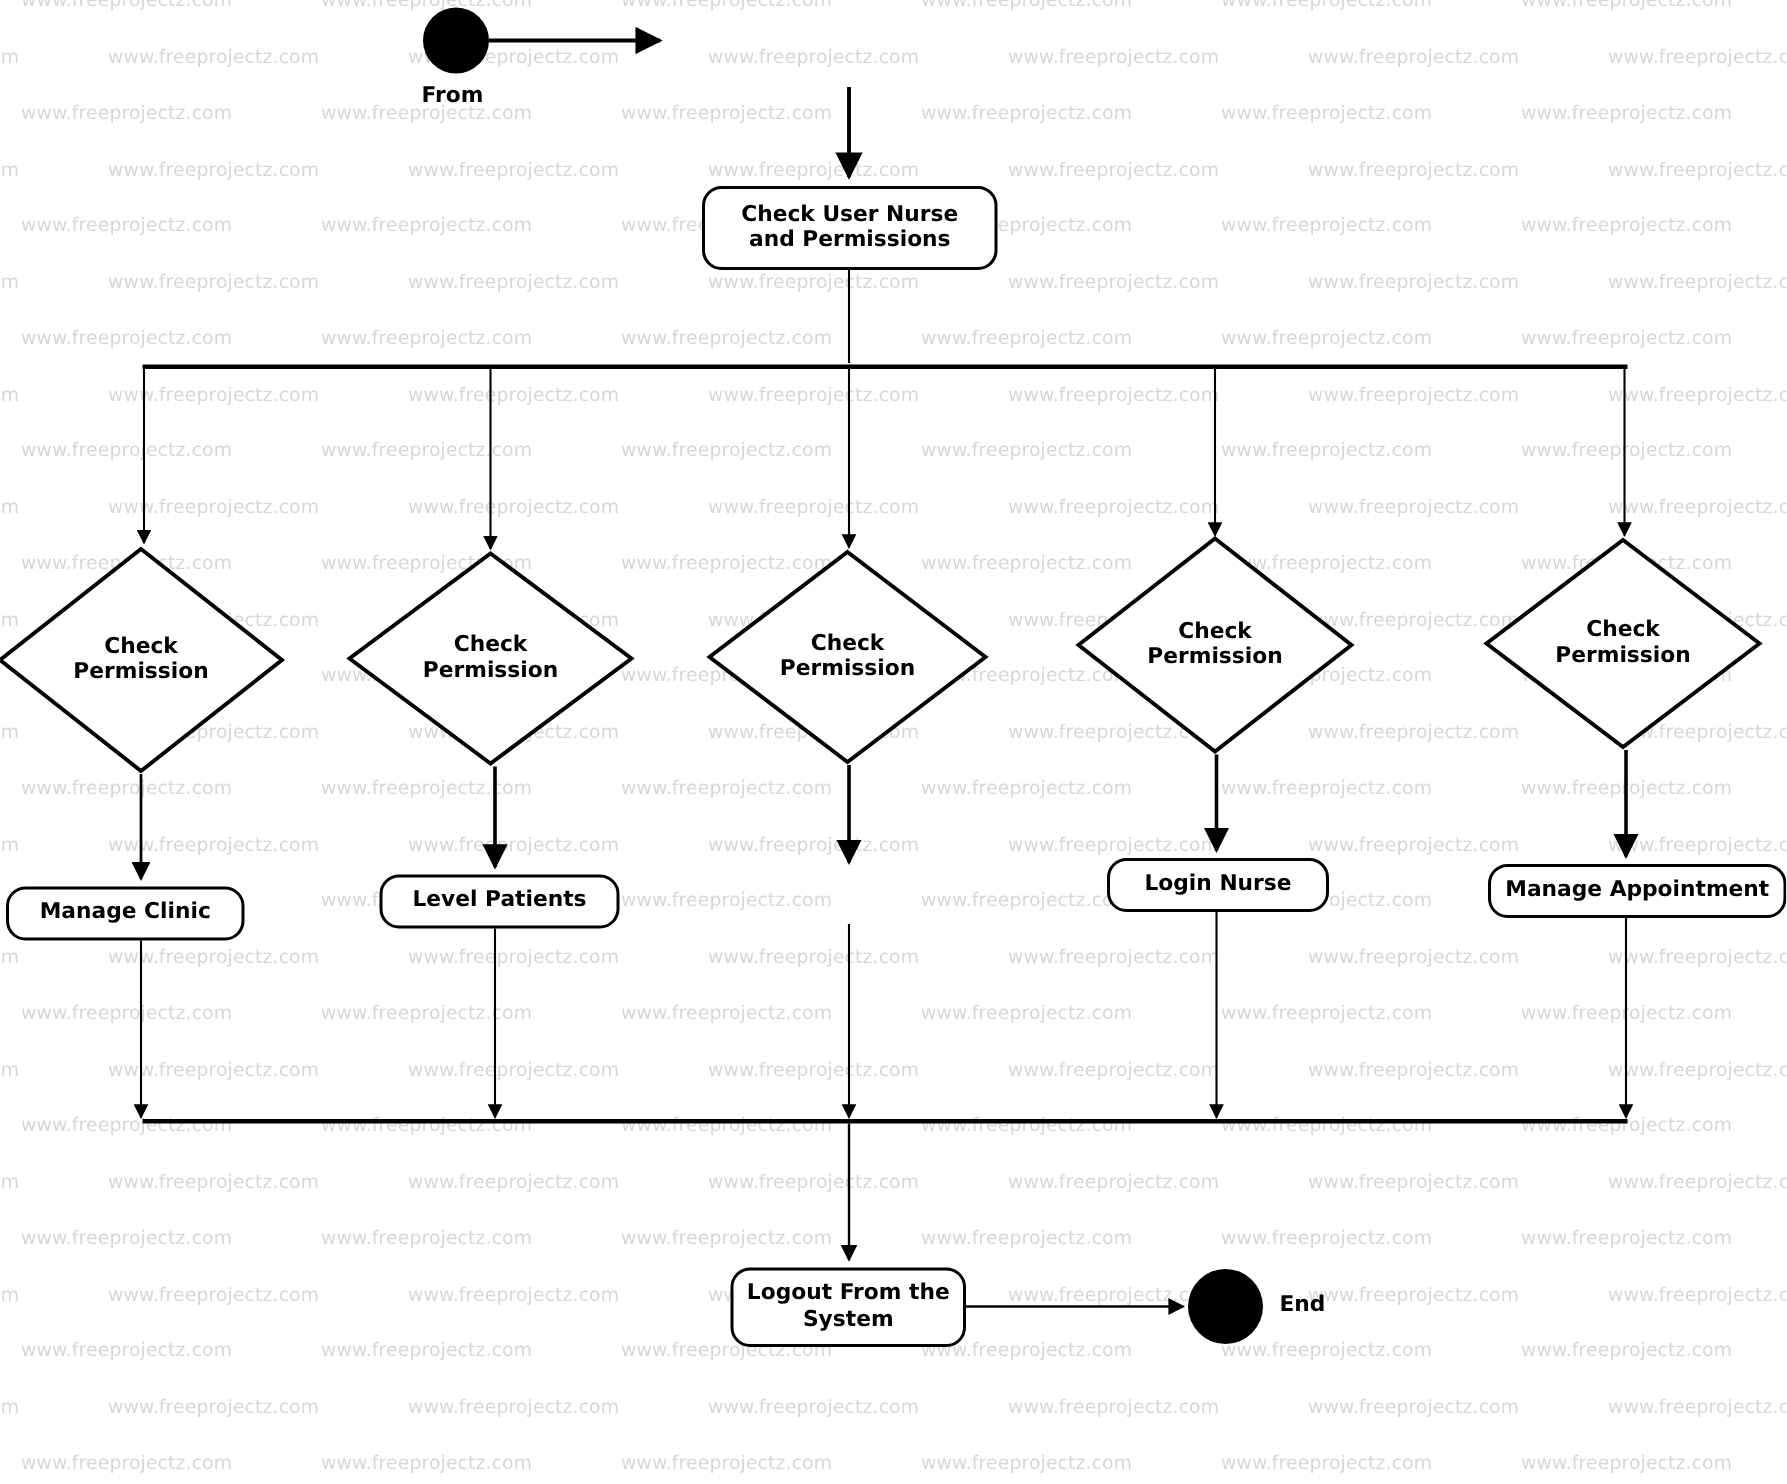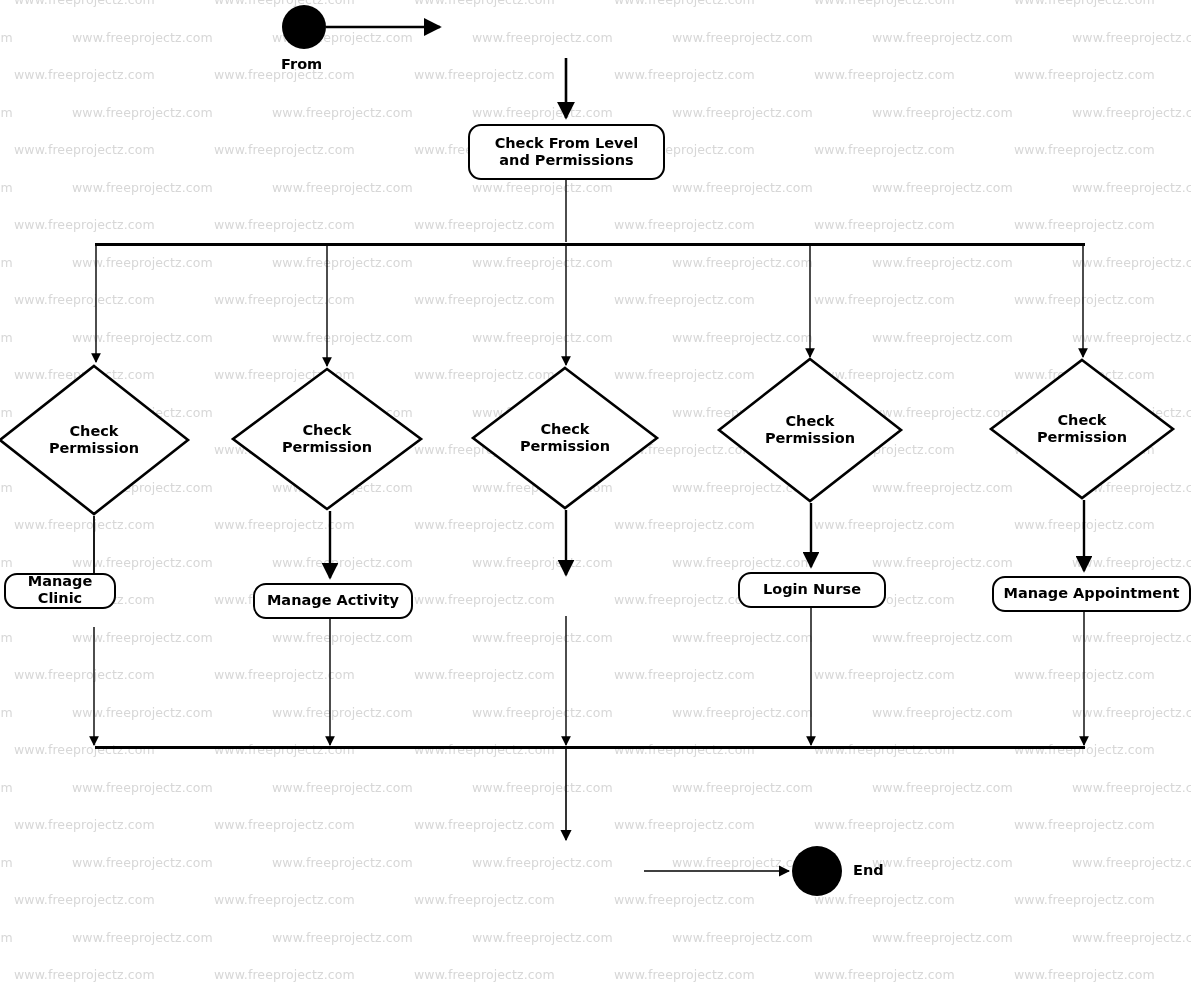--- a/index.html
+++ b/index.html
@@ -371,40 +371,43 @@
     <div class="bar" style="left:95px; top:746px; width:990px; height:3px;"></div>
 
     <div class="terminal" style="left:282px; top:5px; width:44px; height:44px;"></div>
     <div class="terminal-label" style="left:281px; top:56px;">From</div>
 
     <div class="terminal" style="left:792px; top:846px; width:50px; height:50px;"></div>
     <div class="terminal-label" style="left:853px; top:862px;">End</div>
 
 
     <div class="node" style="left:468px; top:124px; width:197px; height:56px;">
-      <span style="padding:0 8px;">Check From Level and Permissions</span>
-    </div>
-
-    <div class="node" style="left:4px; top:573px; width:112px; height:36px;align-items:flex-end;">
+      <span style="padding:0 8px;">Check User Nurse and Permissions</span>
+    </div>
+
+    <div class="node" style="left:4px; top:591px; width:159px; height:36px;">
       <span style="padding:0 6px;">Manage Clinic</span>
     </div>
 
     <div class="node" style="left:253px; top:583px; width:160px; height:36px;">
-      <span style="padding:0 6px;">Manage Activity</span>
+      <span style="padding:0 6px;">Level Patients</span>
     </div>
 
 
     <div class="node" style="left:738px; top:572px; width:148px; height:36px;">
       <span style="padding:0 6px;">Login Nurse</span>
     </div>
 
     <div class="node" style="left:992px; top:576px; width:199px; height:36px;">
       <span style="padding:0 6px;">Manage Appointment</span>
     </div>
 
+    <div class="node" style="left:487px; top:845px; width:157px; height:53px;">
+      <span style="padding:0 8px;">Logout From the System</span>
+    </div>
 
     <div class="diamond-wrap" style="left:-2px; top:364px; width:192px; height:152px;">
       <svg width="192" height="152" viewBox="0 0 192 152">
         <polygon points="96,2 190,76 96,150 2,76" fill="#ffffff" stroke="#000000" stroke-width="2.6"></polygon>
       </svg>
       <div class="diamond-text" style="white-space:pre-line;">Check
 Permission</div>
     </div>
 
     <div class="diamond-wrap" style="left:231px; top:367px; width:192px; height:144px;">

